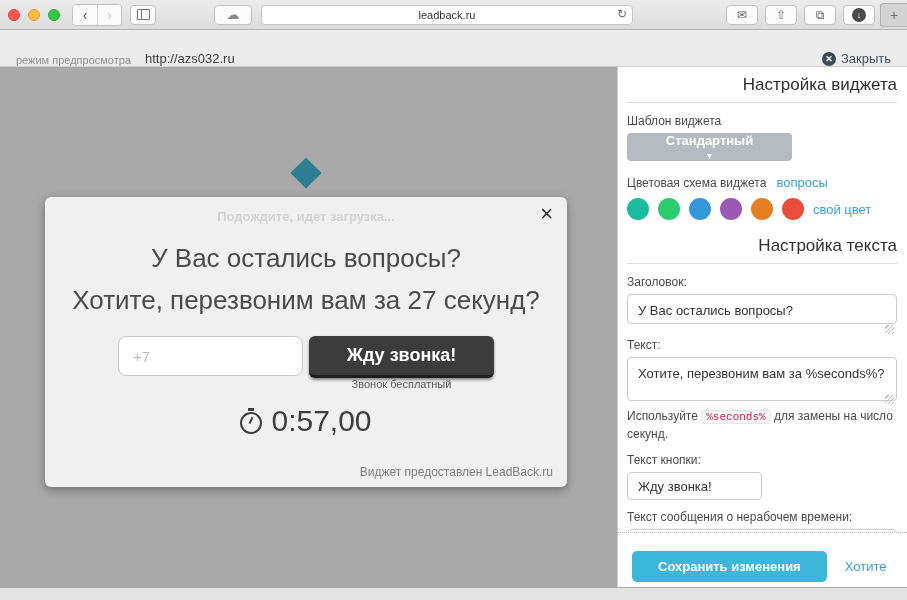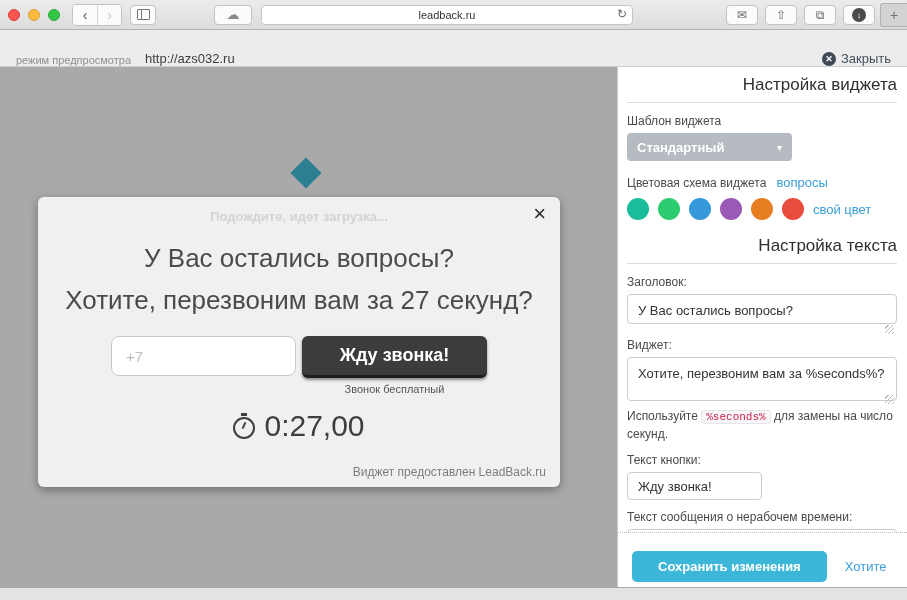--- a/index.html
+++ b/index.html
@@ -56,40 +56,40 @@
     color:#fff; font-size:9px; font-weight:bold; display:flex; align-items:center;
     justify-content:center; }
 
   
   .content { display:flex; height:520px; }
   .preview { flex:1; background:#a9a9a9; position:relative; }
 
   .diamond { position:absolute; left:295px; top:95px; width:22px; height:22px;
     background:#2b7f91; transform:rotate(45deg); }
 
-  .modal { position:absolute; left:38px; top:130px; width:522px; height:290px;
+  .modal { position:absolute; left:45px; top:130px; width:522px; height:290px;
     background:#f0f0f0; border-radius:6px; box-shadow:0 3px 10px rgba(0,0,0,.35); }
   .loading-text { position:absolute; top:12px; left:0; right:0; text-align:center;
     color:#d3d3d3; font-size:13px; font-weight:bold; }
   .modal-close { position:absolute; top:6px; right:14px; font-size:22px;
     font-weight:300; color:#2b2b2b; cursor:pointer; line-height:1; }
   .modal-titles { margin-top:40px; text-align:center; color:#4b4b4b;
     font-size:26px; line-height:42px; }
   .cta-row { display:flex; justify-content:center; align-items:flex-start;
     gap:6px; margin-top:15px; }
   .phone-input { width:185px; height:40px; border:1px solid #c9c9c9;
     border-radius:8px; background:#fff; font-size:15px; padding:0 14px;
     color:#444; font-family:"Liberation Sans",sans-serif; }
   .phone-input::placeholder { color:#bdbdbd; }
   .cta-col { display:flex; flex-direction:column; align-items:center; }
   .cta-btn { width:185px; height:42px; background:#3c3c3c; color:#fff;
     font-size:18px; font-weight:bold; border:none; border-radius:6px;
     border-bottom:3px solid #1f1f1f; box-shadow:0 2px 3px rgba(0,0,0,.45);
     font-family:"Liberation Sans",sans-serif; cursor:pointer; }
-  .free-note { margin-top:5px; font-size:11px; color:#565656; }
+  .free-note { font-size:11px; color:#565656; }
   .timer-row { display:flex; justify-content:center; align-items:center;
     gap:9px; margin-top:14px; color:#3e3e3e; }
   .stopwatch { width:22px; height:22px; border:2px solid #3e3e3e;
     border-radius:50%; position:relative; margin-top:4px; }
   .stopwatch::before { content:""; position:absolute; top:-6px; left:6px;
     width:6px; height:3px; background:#3e3e3e; }
   .stopwatch::after { content:""; position:absolute; top:3px; left:8px;
     width:2px; height:7px; background:#3e3e3e; transform:rotate(25deg); }
   .timer-value { font-size:30px; }
   .provider-note { position:absolute; right:14px; bottom:8px; font-size:12px;
@@ -98,21 +98,21 @@
   
   .panel { width:290px; background:#fff; border-left:1px solid #c9c9c9;
     display:flex; flex-direction:column; }
   .panel-body { height:465px; overflow:hidden; padding:8px 10px 0 9px; }
   .panel h2 { font-size:17px; font-weight:normal; color:#2f2f2f;
     padding-bottom:7px; border-bottom:1px solid #ddd; margin-bottom:11px;text-align:right; }
   .panel h2.second { margin-top:16px; }
   .field-label { font-size:12px; color:#4a4a4a; margin-bottom:5px; }
   .dropdown { width:165px; height:28px; background:#b5bbc0; border-radius:4px;
     display:flex; align-items:center; padding:0 10px; margin-bottom:14px;
-    cursor:pointer; }
+    cursor:pointer;flex-direction:column; }
   .dropdown .val { color:#fff; font-size:13px; font-weight:bold; flex:1; }
   .dropdown .arrow { color:rgba(255,255,255,.95); font-size:10px; }
   .scheme-row { display:flex; align-items:center; gap:10px; margin-bottom:8px; }
   .link { color:#3a9fd8; font-size:13px; cursor:pointer; text-decoration:none; }
   .swatch-row { display:flex; align-items:center; gap:9px; margin-bottom:12px; }
   .swatch { width:22px; height:22px; border-radius:50%; cursor:pointer; }
   .ta { width:100%; border:1px solid #ccc; border-radius:4px; background:#fff;
     font-size:13px; color:#333; font-family:"Liberation Sans",sans-serif;
     padding:5px 10px; resize:none; position:relative; line-height:1.65; }
   .ta-wrap { position:relative; }
@@ -205,21 +205,21 @@
       <div class="cta-row">
         <input class="phone-input" placeholder="+7" style="">
         <div class="cta-col">
           <button class="cta-btn">Жду звонка!</button>
           <div class="free-note">Звонок бесплатный</div>
         </div>
       </div>
 
       <div class="timer-row">
         <span class="stopwatch"></span>
-        <span class="timer-value">0:27,00</span>
+        <span class="timer-value">0:57,00</span>
       </div>
 
       <div class="provider-note">Виджет предоставлен LeadBack.ru</div>
     </div>
   </div>
 
   <div class="panel">
     <div class="panel-body">
       <h2>Настройка виджета</h2>
 
@@ -245,21 +245,21 @@
         <a class="link">свой цвет</a>
       </div>
 
       <h2 class="second">Настройка текста</h2>
 
       <div class="field-label">Заголовок:</div>
       <div class="ta-wrap">
         <textarea class="ta ta1" style="">У Вас остались вопросы?</textarea>
       </div>
 
-      <div class="field-label">Виджет:</div>
+      <div class="field-label">Текст:</div>
       <div class="ta-wrap">
         <textarea class="ta ta2" style="">Хотите, перезвоним вам за %seconds%?</textarea>
       </div>
       <div class="hint">
         <span>Используйте </span><span class="code-chip">%seconds%</span><span> для замены на число секунд.</span>
       </div>
 
       <div class="field-label">Текст кнопки:</div>
       <input class="btn-input" value="Жду звонка!" style="">
 

